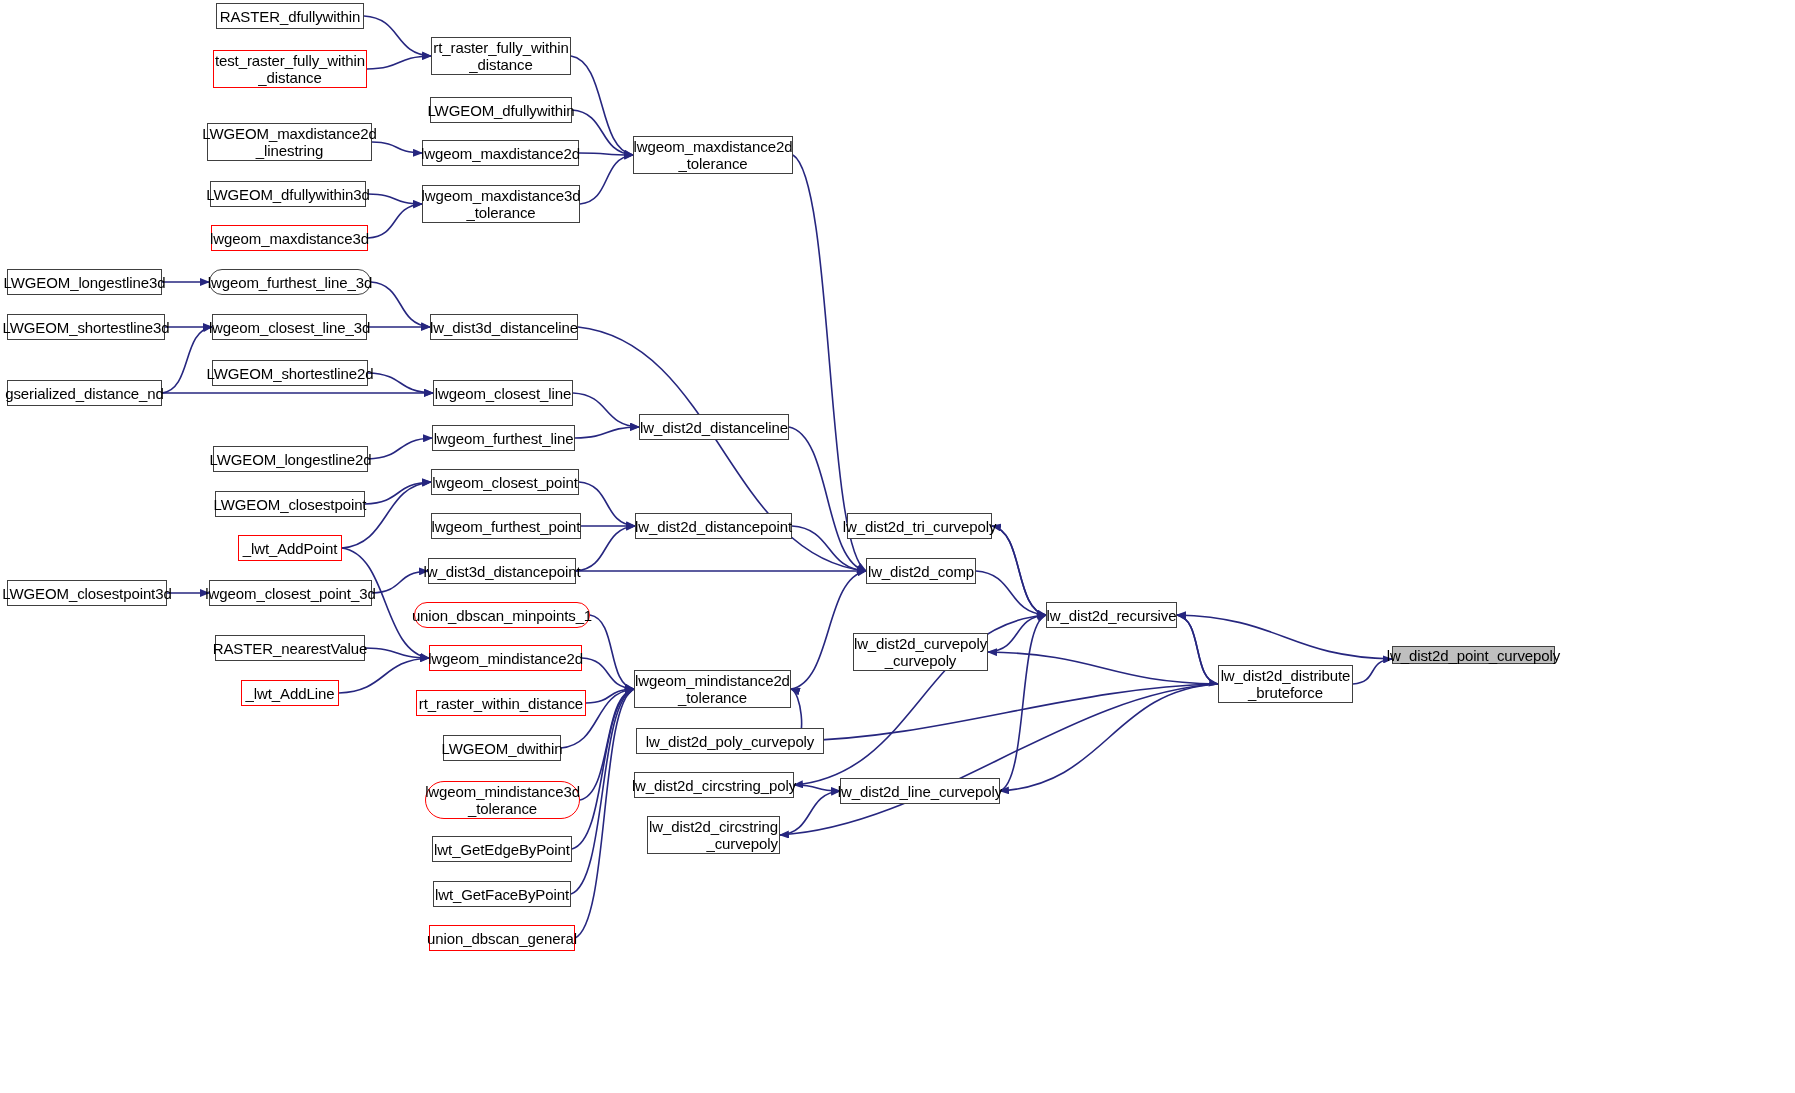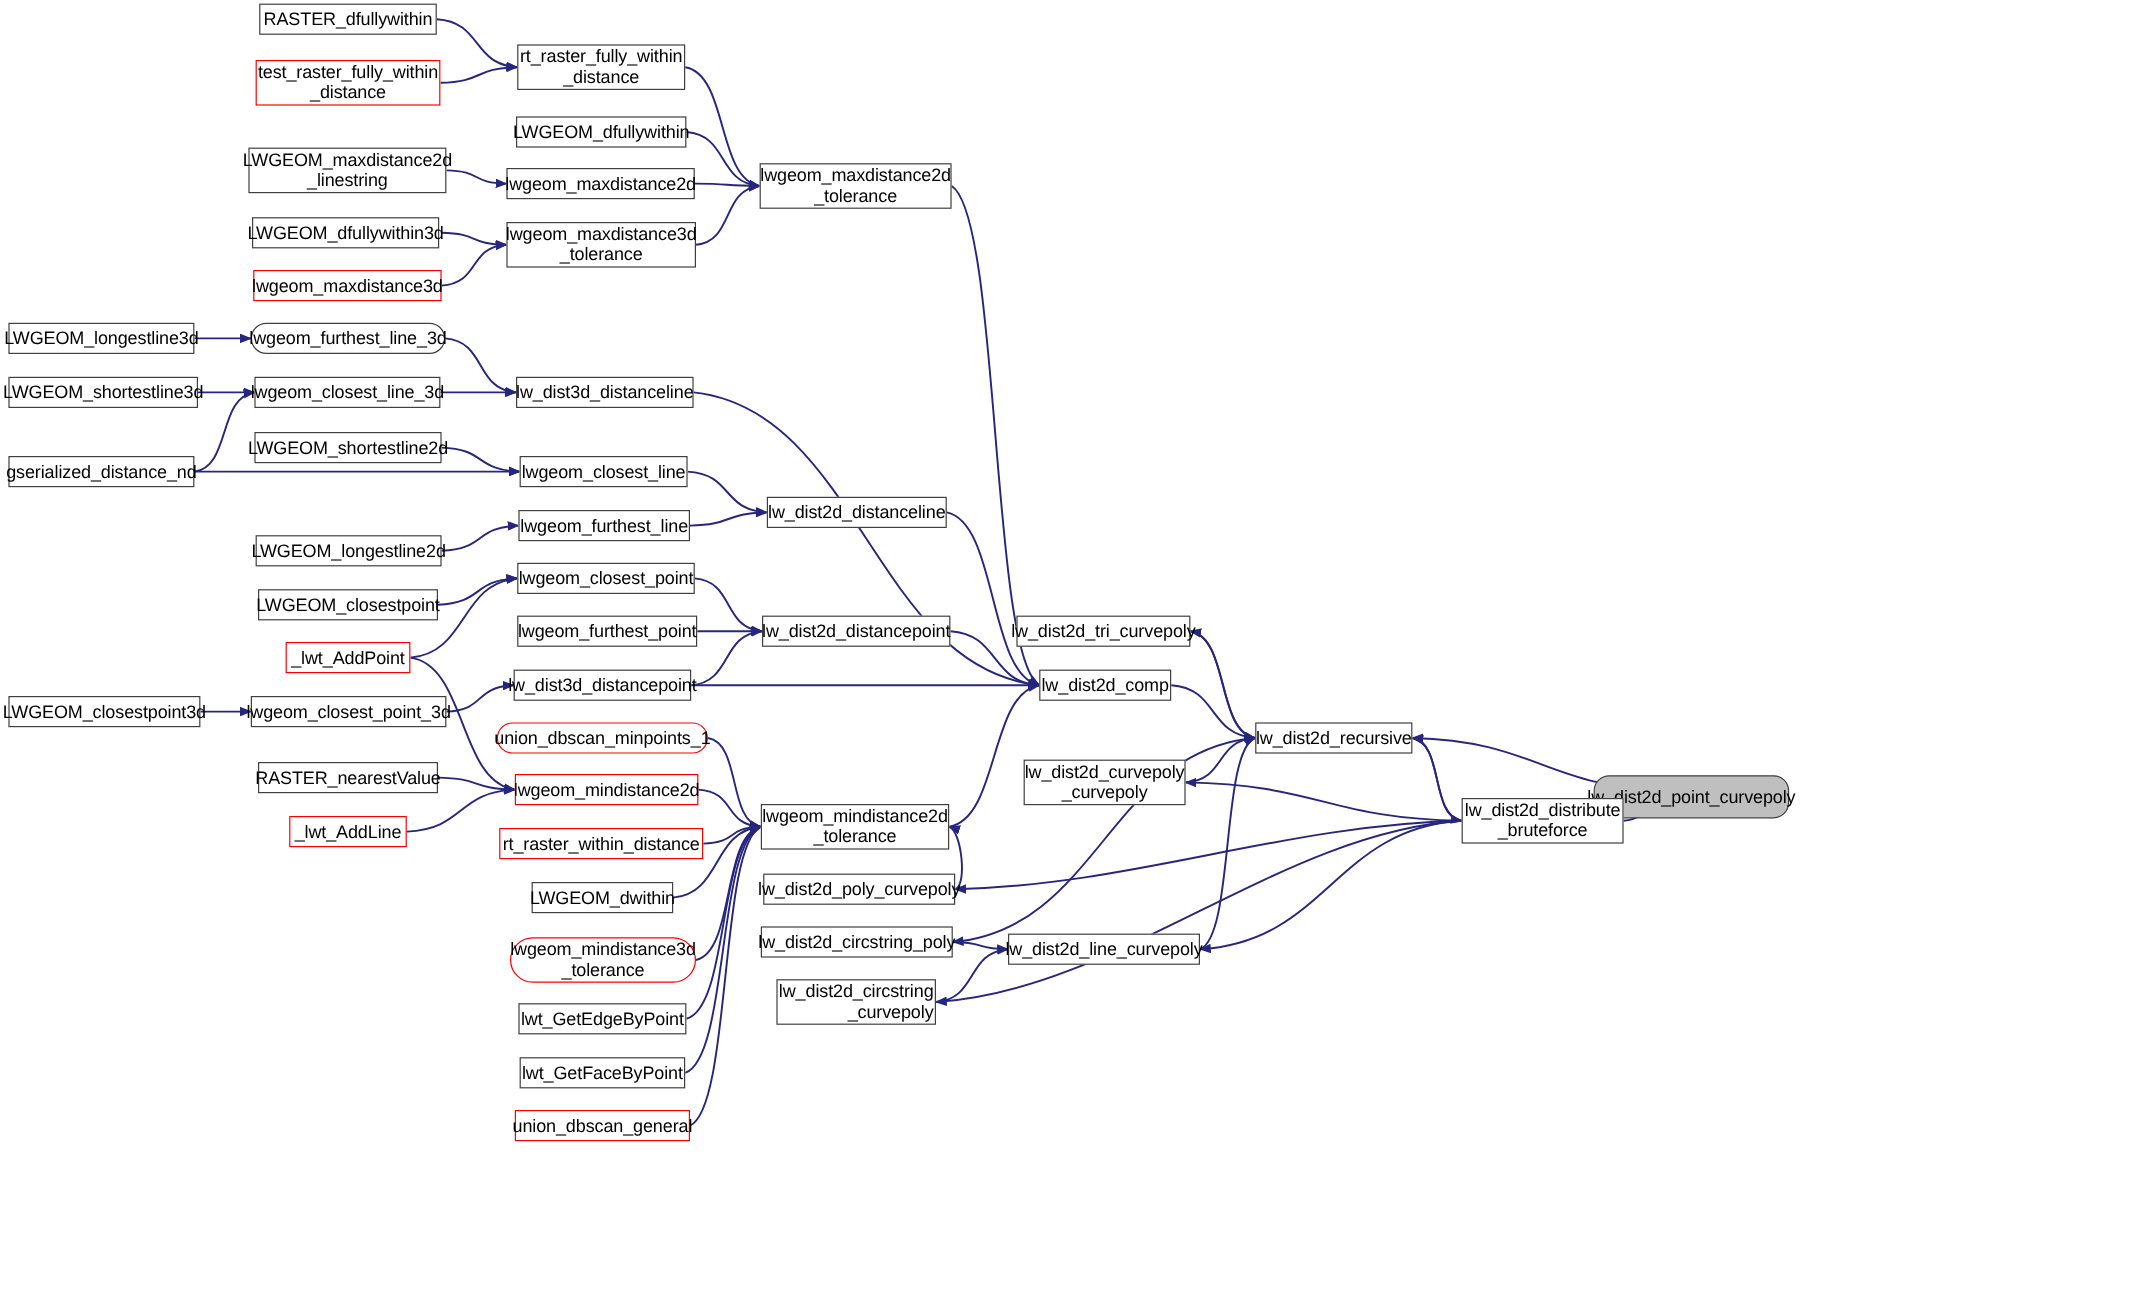--- a/index.html
+++ b/index.html
@@ -155,28 +155,28 @@
       <div class="node" style="left: 428px; top: 558px; width: 148px; height: 26px;">lw_dist3d_distancepoint</div>
       <div class="node" style="left: 866px; top: 558px; width: 110px; height: 26px;">lw_dist2d_comp</div>
       <div class="node" style="left: 7px; top: 580px; width: 160px; height: 26px;">LWGEOM_closestpoint3d</div>
       <div class="node" style="left: 209px; top: 580px; width: 163px; height: 26px;">lwgeom_closest_point_3d</div>
       <div class="node red" style="left: 414px; top: 602px; width: 176px; height: 26px; border-radius: 13px;">union_dbscan_minpoints_1</div>
       <div class="node" style="left: 1046px; top: 602px; width: 131px; height: 26px;">lw_dist2d_recursive</div>
       <div class="node" style="left: 215px; top: 635px; width: 150px; height: 26px;">RASTER_nearestValue</div>
       <div class="node red" style="left: 429px; top: 645px; width: 153px; height: 26px;">lwgeom_mindistance2d</div>
       <div class="node" style="left: 853px; top: 633px; width: 135px; height: 38px;">lw_dist2d_curvepoly
 _curvepoly</div>
-      <div class="node hl" style="left: 1328px; top: 646px; width: 163px; height: 36px; border-radius: 13px;">lw_dist2d_point_curvepoly</div>
+      <div class="node hl" style="left: 1392px; top: 646px; width: 163px; height: 18px;">lw_dist2d_point_curvepoly</div>
       <div class="node" style="left: 1218px; top: 665px; width: 135px; height: 38px;">lw_dist2d_distribute
 _bruteforce</div>
       <div class="node" style="left: 634px; top: 670px; width: 157px; height: 38px;">lwgeom_mindistance2d
 _tolerance</div>
       <div class="node red" style="left: 241px; top: 680px; width: 98px; height: 26px;">_lwt_AddLine</div>
       <div class="node red" style="left: 416px; top: 690px; width: 170px; height: 26px;">rt_raster_within_distance</div>
-      <div class="node" style="left: 636px; top: 728px; width: 160px; height: 26px;">lw_dist2d_poly_curvepoly</div>
+      <div class="node" style="left: 636px; top: 728px; width: 188px; height: 26px;">lw_dist2d_poly_curvepoly</div>
       <div class="node" style="left: 443px; top: 735px; width: 118px; height: 26px;">LWGEOM_dwithin</div>
       <div class="node" style="left: 634px; top: 772px; width: 160px; height: 26px;">lw_dist2d_circstring_poly</div>
       <div class="node" style="left: 840px; top: 778px; width: 160px; height: 26px;">lw_dist2d_line_curvepoly</div>
       <div class="node red" style="left: 425px; top: 781px; width: 155px; height: 38px; border-radius: 19px;">lwgeom_mindistance3d
 _tolerance</div>
       <div class="node" style="left: 647px; top: 816px; width: 133px; height: 38px; text-align: right;">lw_dist2d_circstring
 _curvepoly</div>
       <div class="node" style="left: 432px; top: 836px; width: 140px; height: 26px;">lwt_GetEdgeByPoint</div>
       <div class="node" style="left: 433px; top: 881px; width: 138px; height: 26px;">lwt_GetFaceByPoint</div>
       <div class="node red" style="left: 429px; top: 925px; width: 146px; height: 26px;">union_dbscan_general</div>

